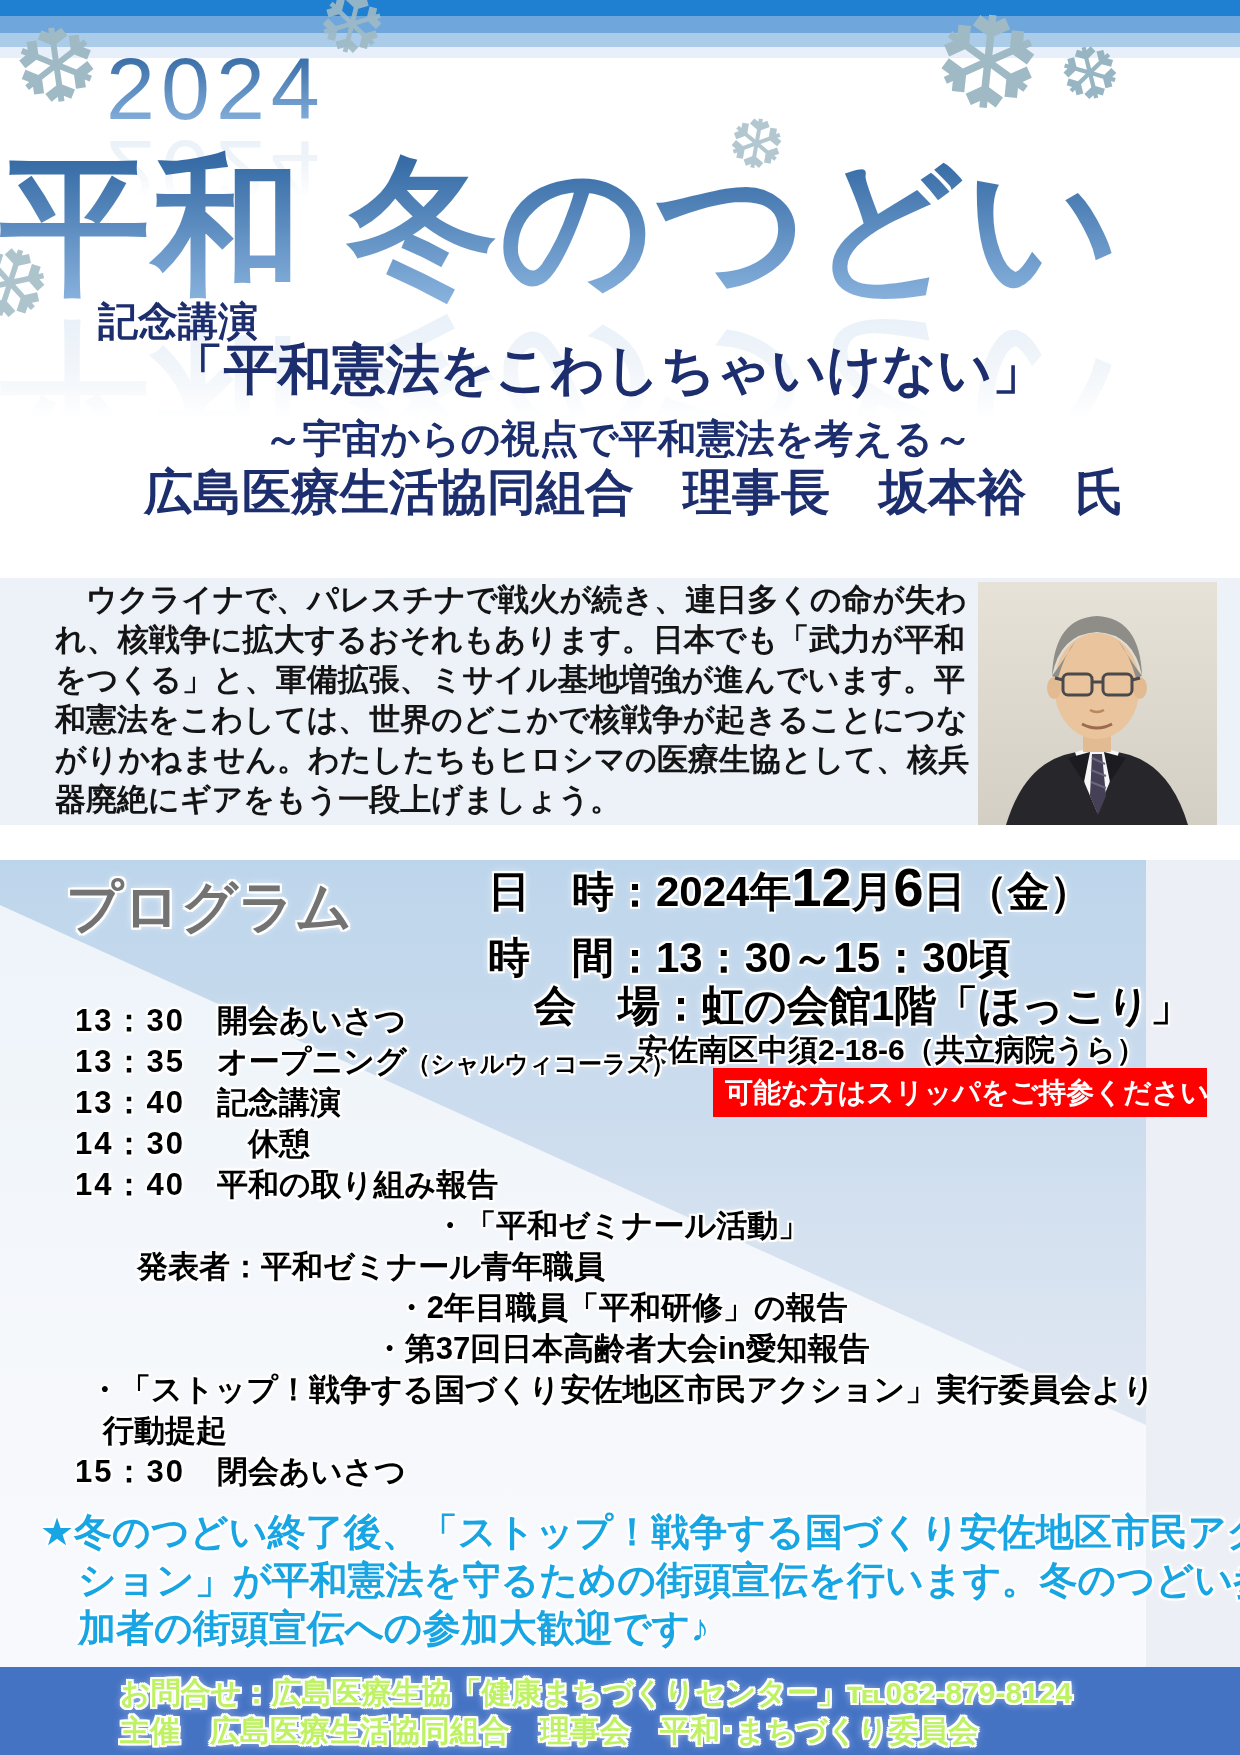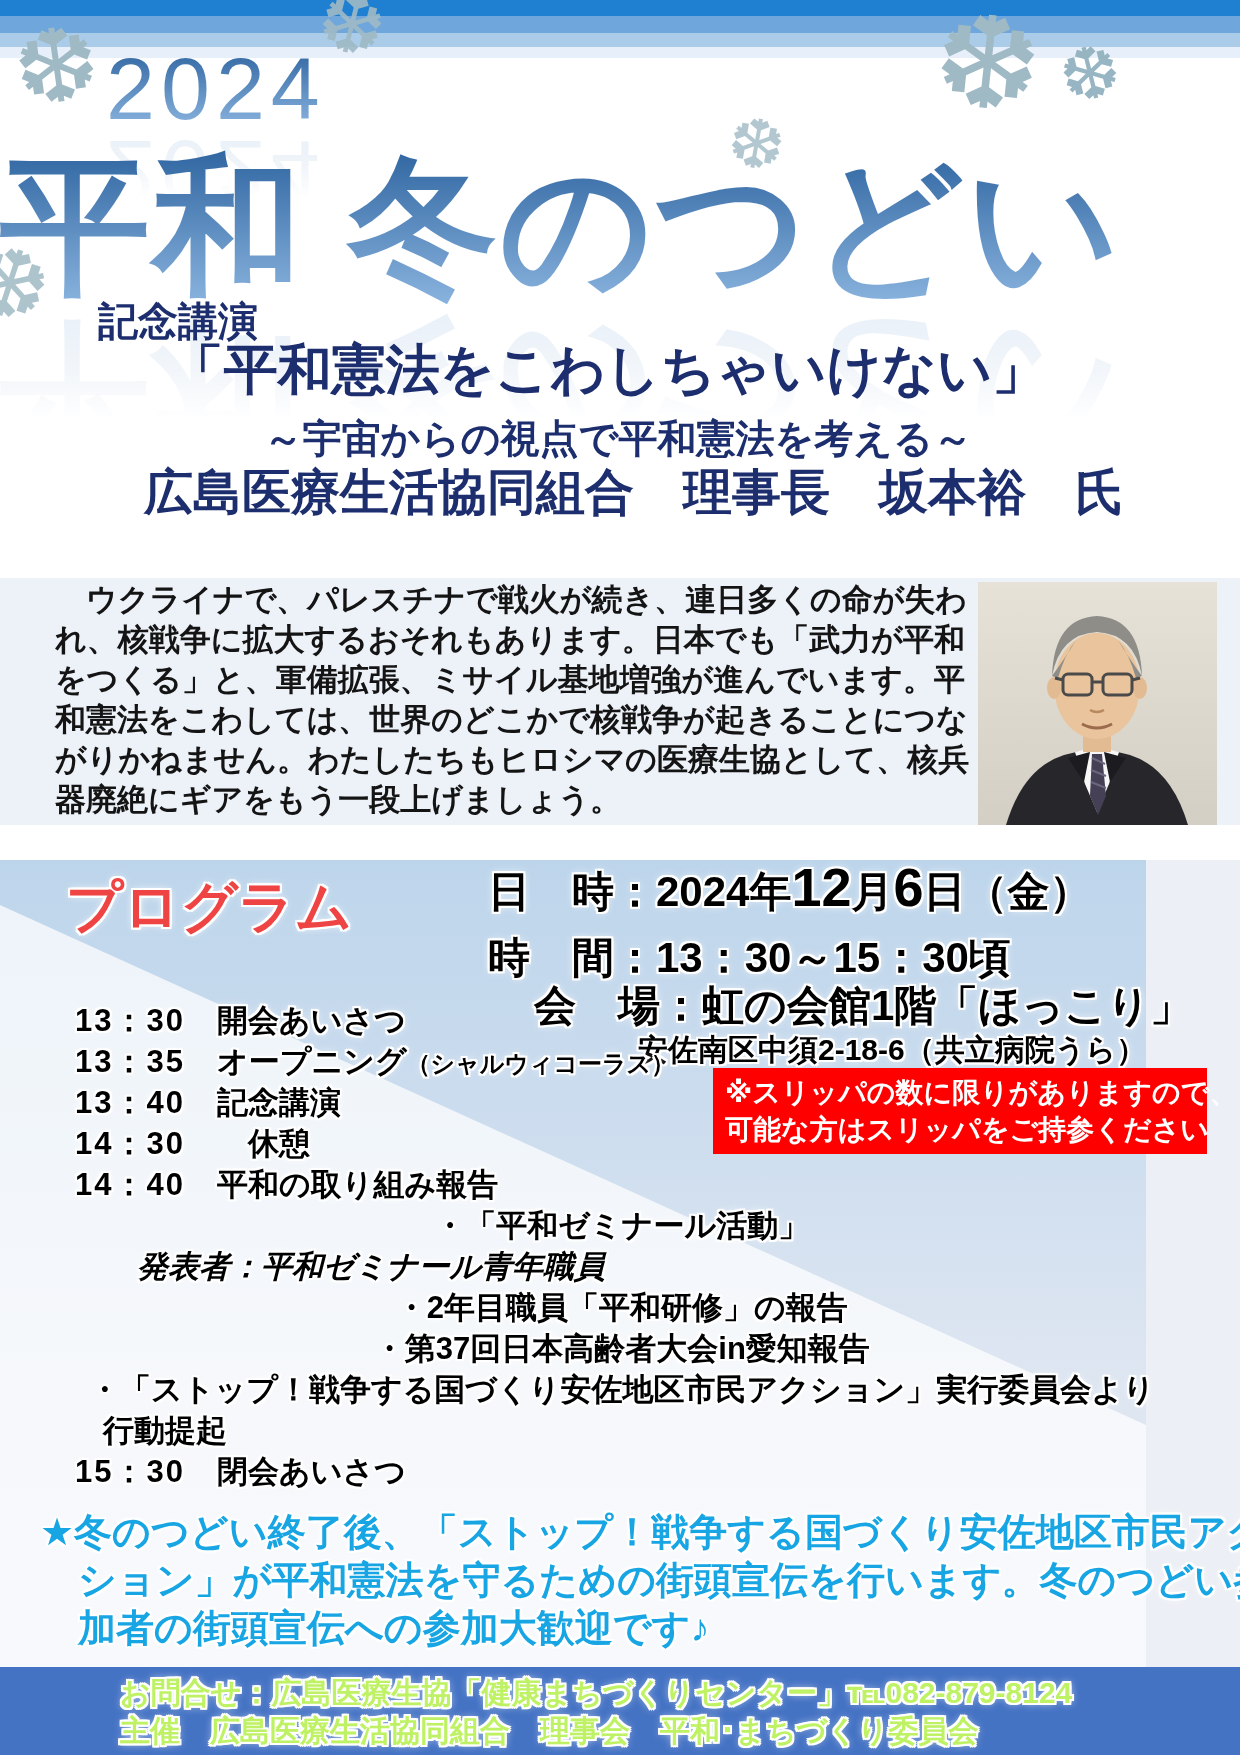--- a/index.html
+++ b/index.html
@@ -49,40 +49,40 @@
   .prog-bg{position:absolute;left:0;top:860px;width:1240px;height:807px;
            background:linear-gradient(180deg,#bdd5eb 0%,#cbdcee 30%,#dce5f1 60%,#e6eaf3 100%);}
   .prog-right{position:absolute;left:1146px;top:860px;width:94px;height:807px;background:#ecEFf5;background:#eceff5;}
   .prog-wedge{position:absolute;left:0;top:860px;width:1146px;height:807px;
               background:rgba(255,255,255,.72);
               clip-path:polygon(0 45px,100% 565px,100% 100%,0 100%);}
 
   .glow{text-shadow:-2px -2px 0 #fff,2px -2px 0 #fff,-2px 2px 0 #fff,2px 2px 0 #fff,
         -2px 0 0 #fff,2px 0 0 #fff,0 -2px 0 #fff,0 2px 0 #fff,0 0 9px #fff;}
 
-  .prog-heading{position:absolute;left:66px;top:870px;font-size:56px;font-weight:700;color:#ef4444;}
+  .prog-heading{position:absolute;left:66px;top:870px;font-size:56px;font-weight:700;color:#737373;}
 
   .evt{position:absolute;color:#000;font-weight:700;white-space:nowrap;}
   .evt-l1{left:488px;top:864px;font-size:42px;}
   .evt-l1 .big{font-size:54px;line-height:42px;}
   .evt-l2{left:488px;top:930px;font-size:42px;}
   .evt-l3{left:488px;top:978px;font-size:42px;margin-left:46px;}
   .evt-l4{left:638px;top:1030px;font-size:30px;}
 
   .notice{position:absolute;left:713px;top:1068px;width:470px;background:#ff0000;color:#ffffff;
           font-weight:700;font-size:28px;line-height:37px;padding:6px 12px;}
   .notice div{white-space:nowrap;}
 
   .prog-list{position:absolute;left:75px;top:1000px;font-size:31px;font-weight:700;color:#000;}
   .prow{height:41px;line-height:41px;white-space:pre;}
   .prow .pt{margin-right:32px;letter-spacing:2px;}
   .prow .pt:empty{margin-right:0;}
   .prow .pnote{font-size:24px;}
   .ind1{padding-left:14px;text-align:center;}
-  .ind2{padding-left:62px;font-style:italic;}
+  .ind2{padding-left:62px;}
   .ind3{padding-left:28px;}
 
   .hl{position:absolute;left:40px;top:1508px;font-size:38px;font-weight:700;color:#18a5e3;line-height:48px;}
   .hl div{white-space:pre;}
 
   .footer{position:absolute;left:0;top:1667px;width:1240px;height:88px;background:#4573c4;}
   .footer-inner{padding:7px 0 0 120px;color:#bef264;font-weight:700;font-size:30px;line-height:38px;}
   .footer-inner div{white-space:nowrap;}
 </style>
 </head>
@@ -163,21 +163,20 @@
   <div class="prog-heading glow">プログラム</div>
 
   <div class="evt evt-l1 glow">
     <span>日　時：</span><span>2024年</span><span class="big">12</span><span>月</span><span class="big">6</span><span>日（金）</span>
   </div>
   <div class="evt evt-l2 glow">時　間：13：30～15：30頃</div>
   <div class="evt evt-l3 glow">会　場：虹の会館1階「ほっこり」</div>
   <div class="evt evt-l4 glow">安佐南区中須2-18-6（共立病院うら）</div>
 
   <div class="notice">
-    <div>※スリッパの数に限りがありますので、</div>
     <div>可能な方はスリッパをご持参ください</div>
   </div>
 
   <div class="prog-list glow">
     <div class="prow"><span class="pt">13：30</span><span>開会あいさつ</span></div>
     <div class="prow"><span class="pt">13：35</span><span>オープニング</span><span class="pnote">（シャルウィコーラス）</span></div>
     <div class="prow"><span class="pt">13：40</span><span>記念講演</span></div>
     <div class="prow"><span class="pt">14：30</span><span>　休憩</span></div>
     <div class="prow"><span class="pt">14：40</span><span>平和の取り組み報告</span></div>
     <div class="prow ind1"><span>・「平和ゼミナール活動」</span></div>

